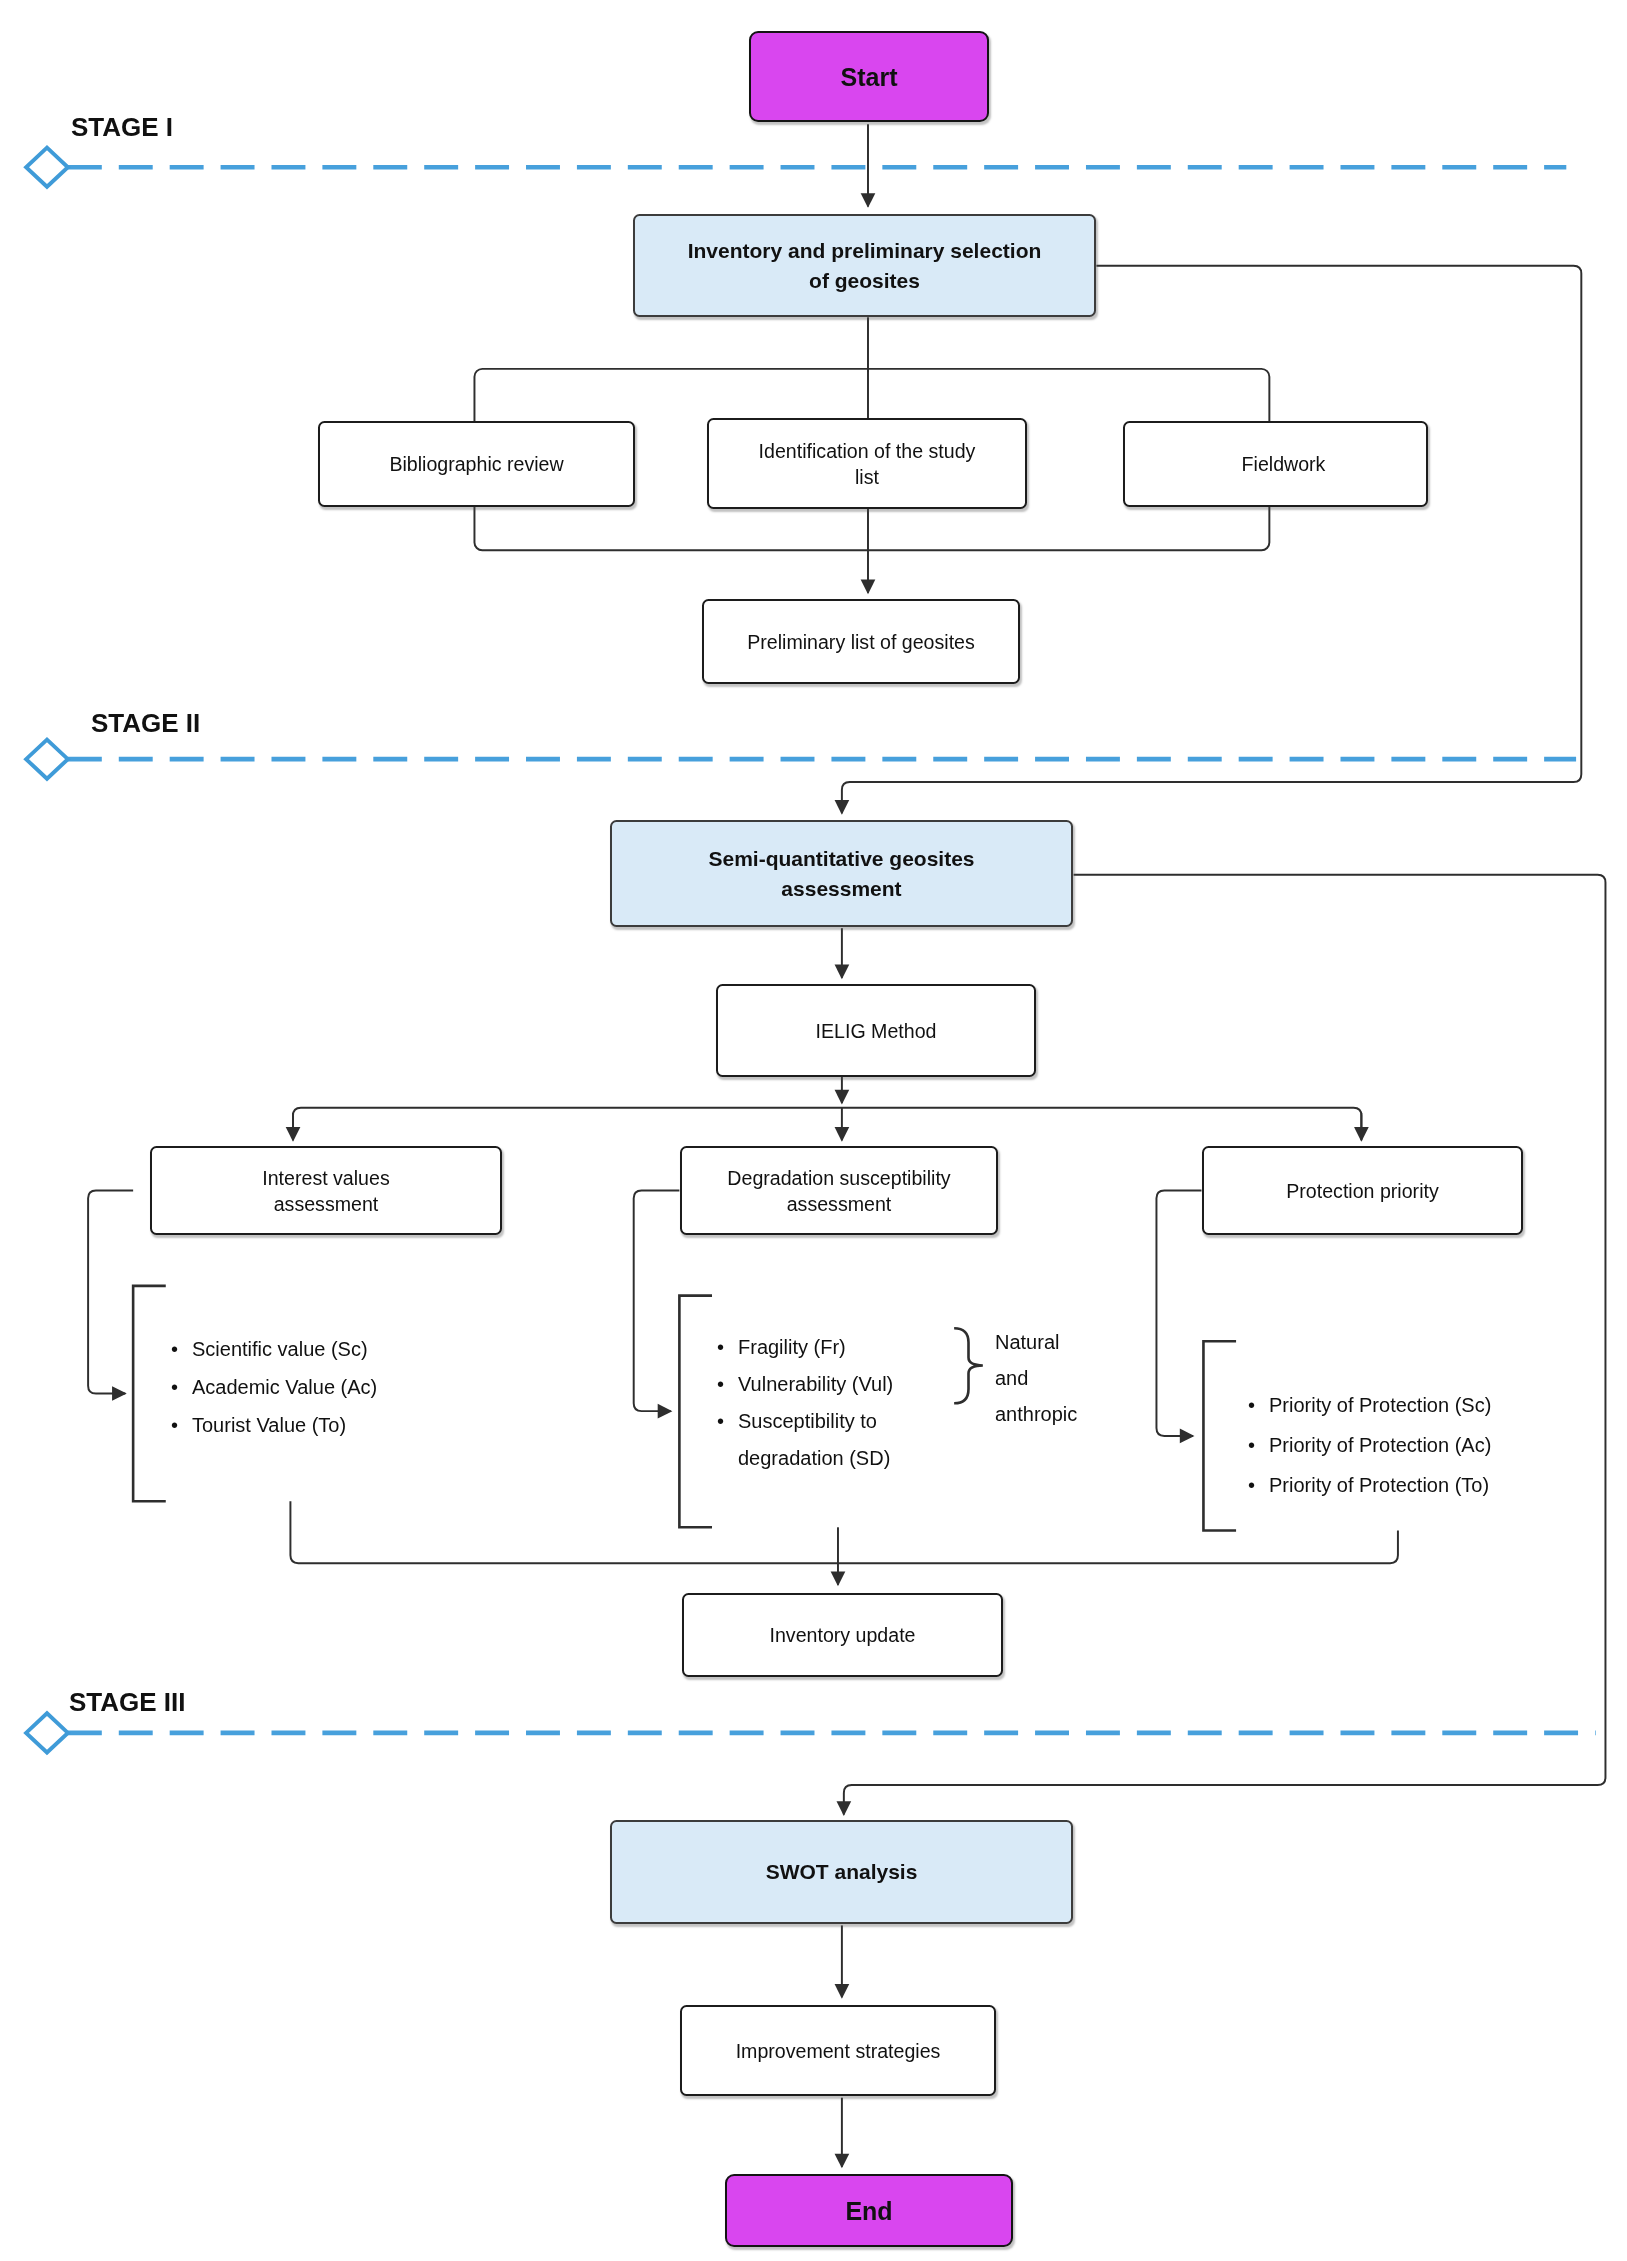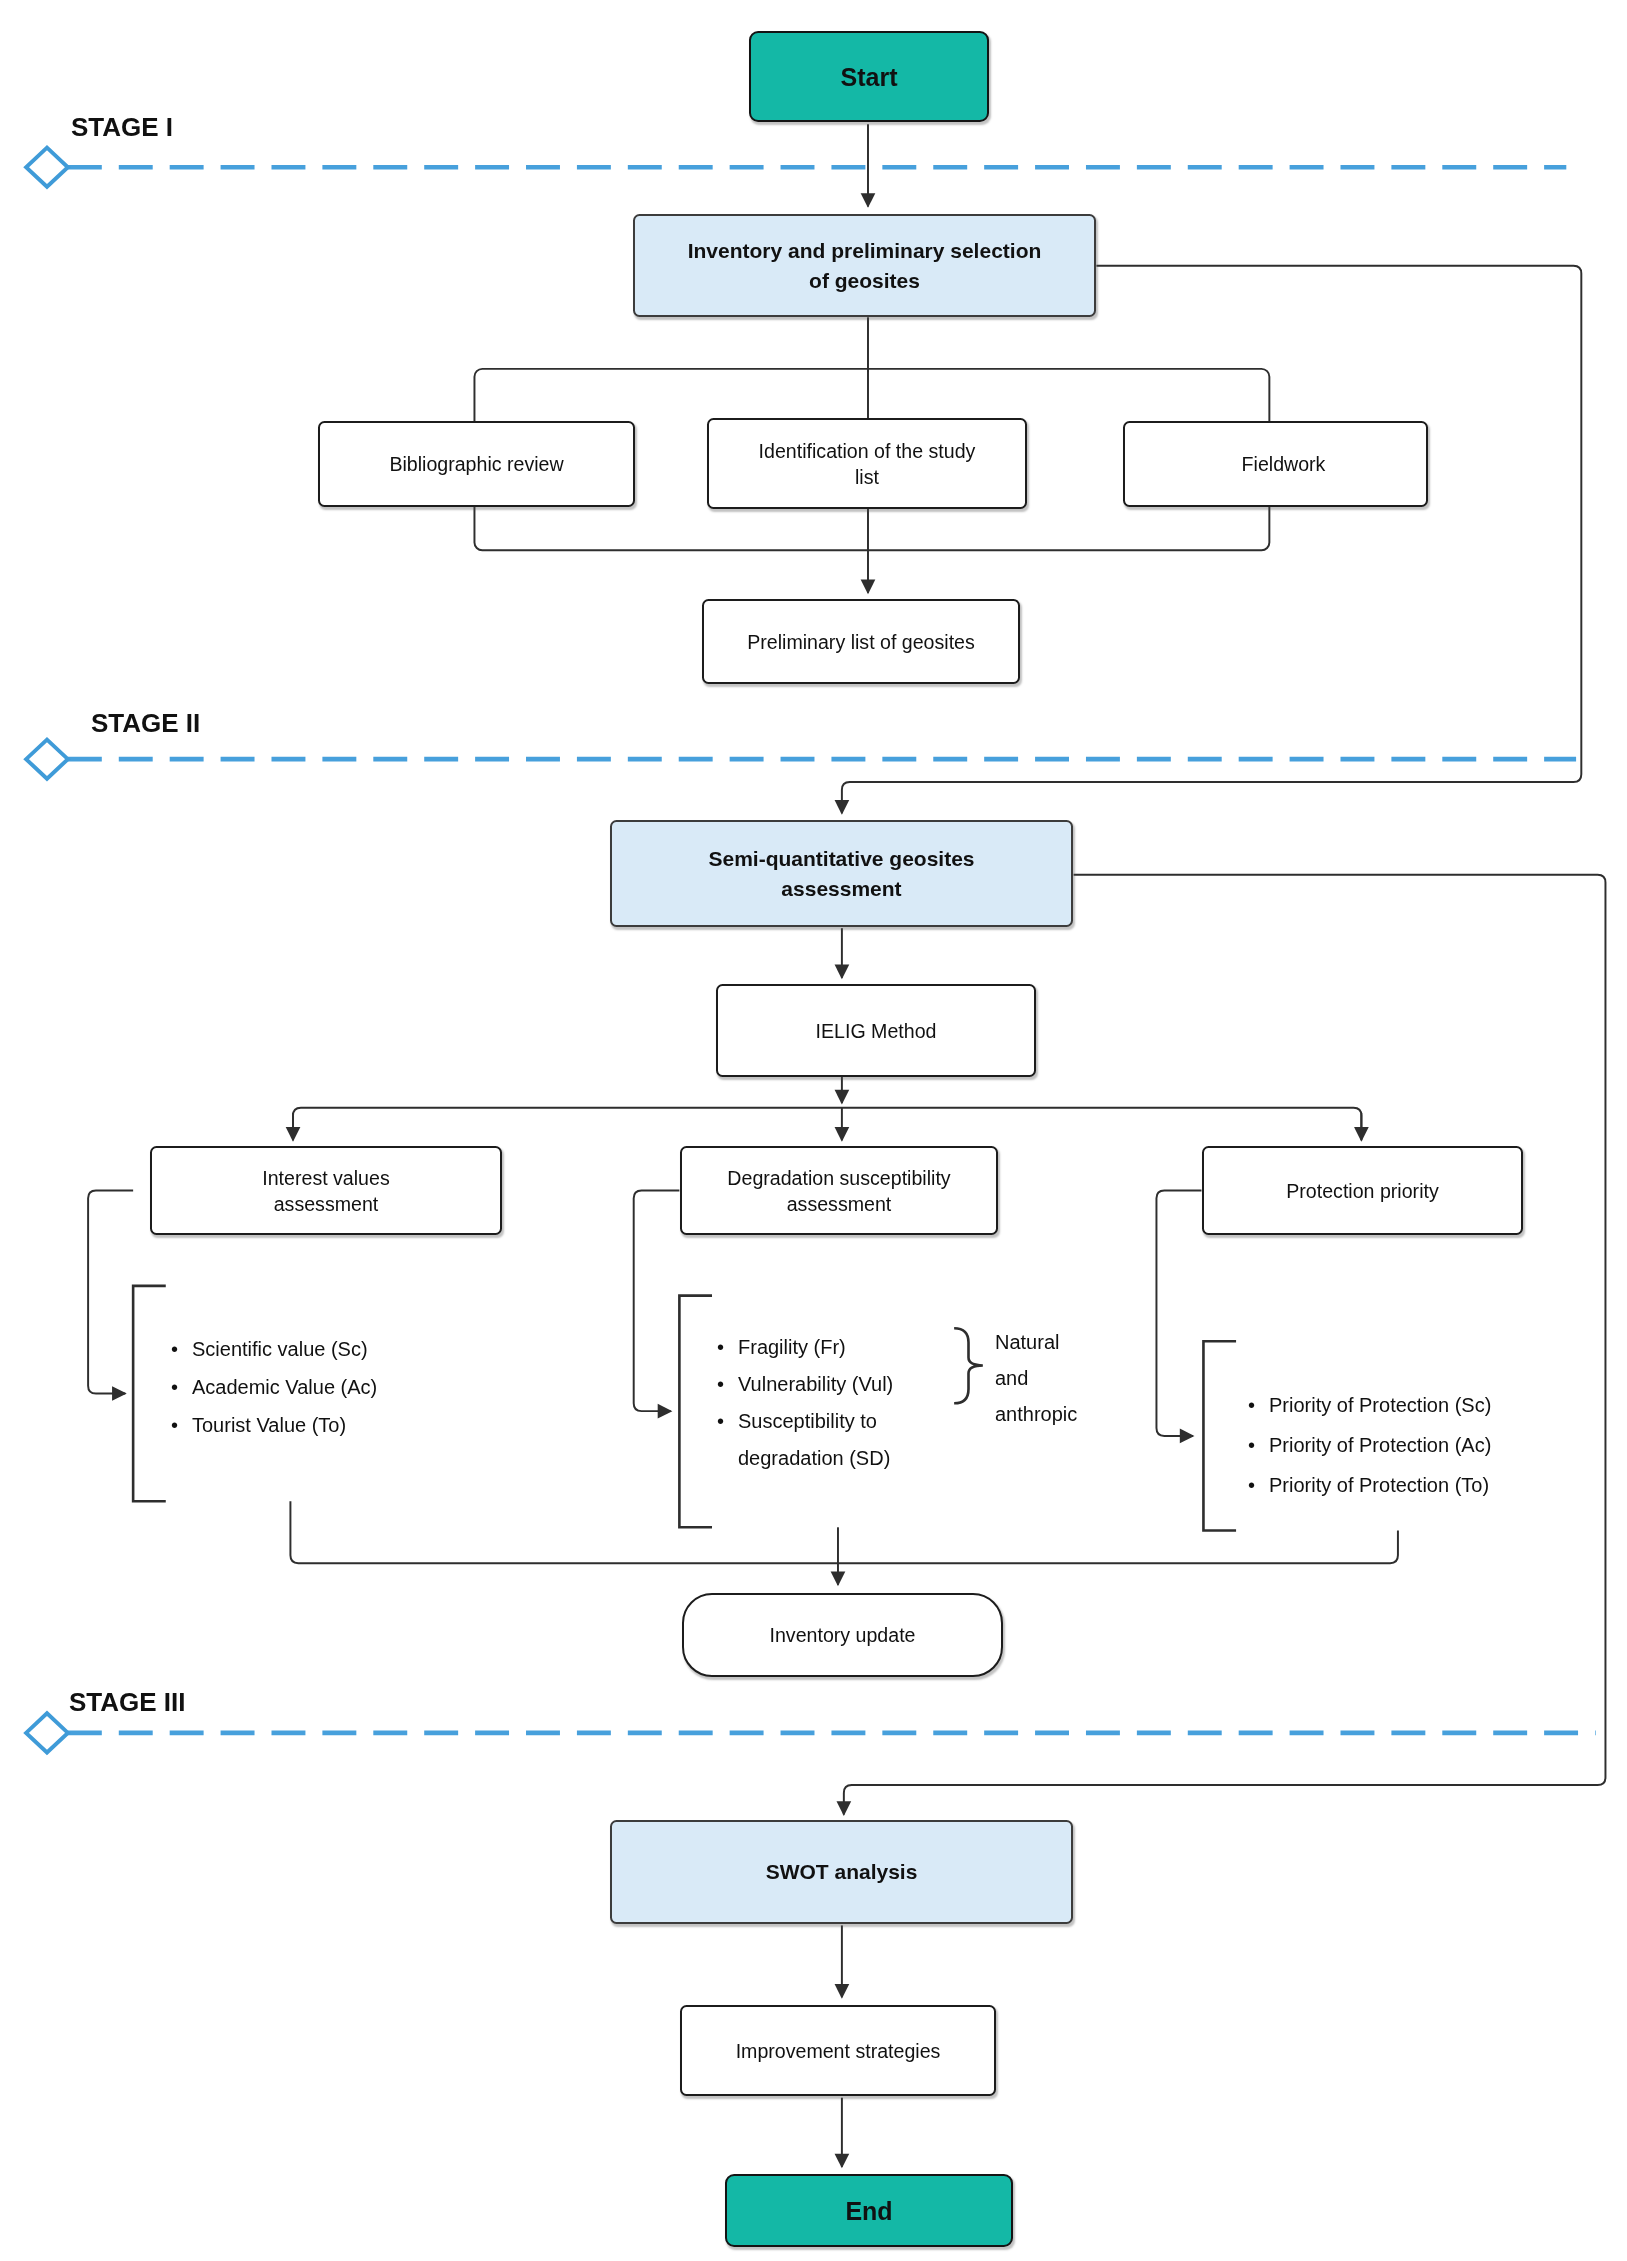--- a/index.html
+++ b/index.html
@@ -30,21 +30,21 @@
     z-index:2;
   }
   .node.blue{
     background:#d9eaf7;
     border:2.6px solid #3c3c3c;
     font-weight:bold;
     font-size:21px;
     line-height:30px;
   }
   .node.gray{
-    background:#14b8a6;
+    background:#d946ef;
     border:2.6px solid #141414;
     border-radius:9.1px;
     font-weight:bold;
     font-size:25px;
   }
   .stage-label{
     position:absolute;
     font-weight:bold;
     font-size:26px;
     z-index:3;
@@ -195,21 +195,21 @@
     <li>
         <span class="bdot">•</span>
         <span class="btext">Priority of Protection (To)</span>
       </li>
   </ul>
 
   <div class="brace-note" style="left:995px;top:1324px;">Natural
 and
 anthropic</div>
 
-  <div class="node" style="left:682px;top:1593px;width:321px;height:84px;border-radius:30px;">Inventory update</div>
+  <div class="node" style="left:682px;top:1593px;width:321px;height:84px;">Inventory update</div>
 
   <div class="node blue" style="left:610px;top:1820px;width:463px;height:104px;">SWOT analysis</div>
 
   <div class="node" style="left:680px;top:2005px;width:316px;height:91px;">Improvement strategies</div>
 
   <div class="node gray" style="left:725px;top:2174px;width:288px;height:73px;">End</div>
 
 </div>
 
 

